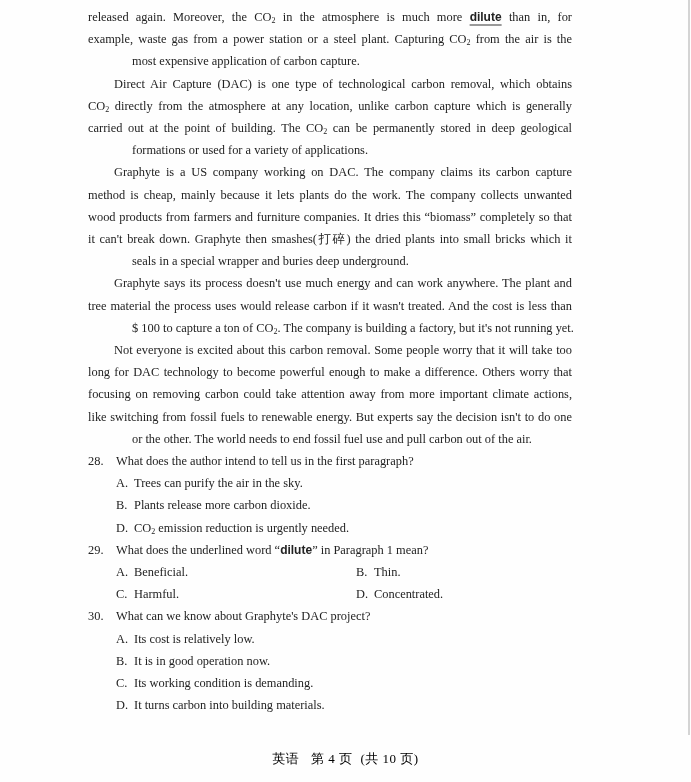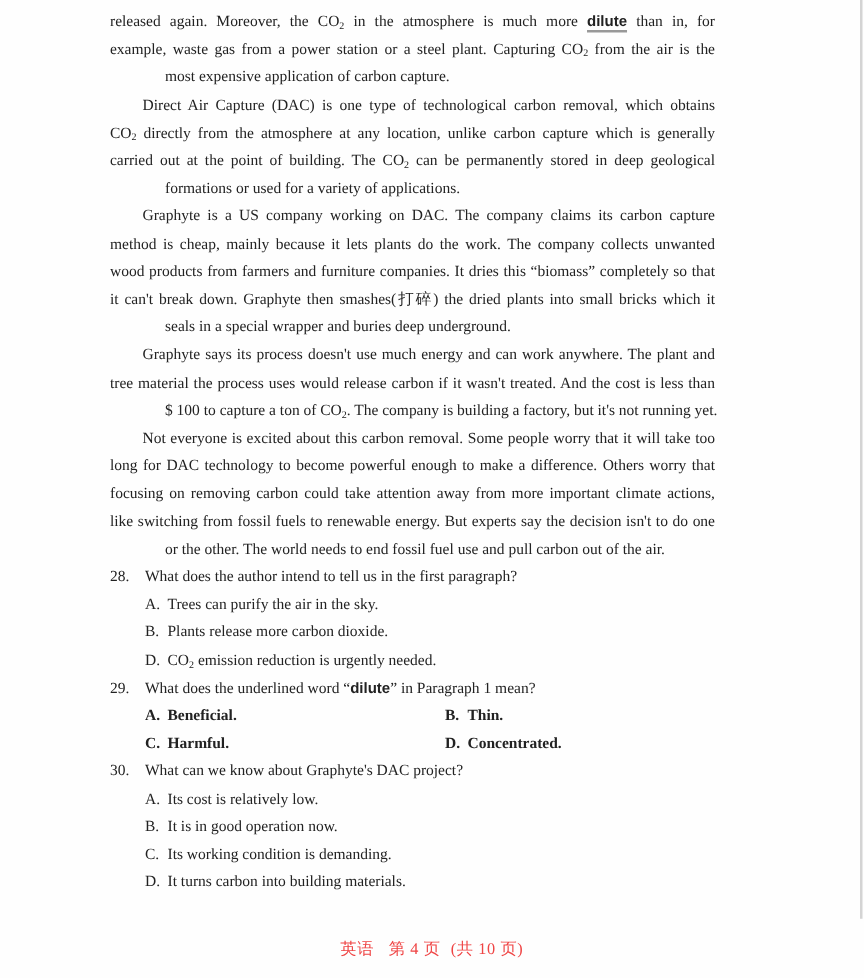--- a/index.html
+++ b/index.html
@@ -21,26 +21,26 @@
   }
   .para { margin: 0; text-align: justify; text-align-last: left; }
   .ln { display: block; text-align: justify; text-align-last: justify; white-space: nowrap; }
   .ln.last { text-align-last: left; margin-left: 44px; }
   .sub { font-size: 8px; vertical-align: -2px; line-height: 0; }
   .kw { font-family: "Liberation Sans", "DejaVu Sans", sans-serif; font-weight: bold; font-size: 12px; }
   .kw.ul { text-decoration: underline; text-decoration-color: #999; text-underline-offset: 3px; text-decoration-thickness: 2px; }
   .q { display: flex; margin: 0; }
   .q .qn { width: 28px; flex: none; }
   .opt { padding-left: 28px; display: block; }
-  .opt-row { display: flex; padding-left: 28px; font-weight: bold; }
+  .opt-row { display: flex; padding-left: 28px; }
   .opt-row .opt2 { width: 240px; }
   .lbl { display: inline-block; width: 18px; }
   .footer {
     position: absolute; left: 0; width: 691px; top: 750px; text-align: center;
-    font-size: 13px; color: #ef4444; letter-spacing: 0.5px;
+    font-size: 13px; color: #000000; letter-spacing: 0.5px;
   }
   .footer span { margin: 0 4px; }
 </style>
 </head>
 <body>
 
 <div class="edge-line"></div>
 
 <div class="page">
 

